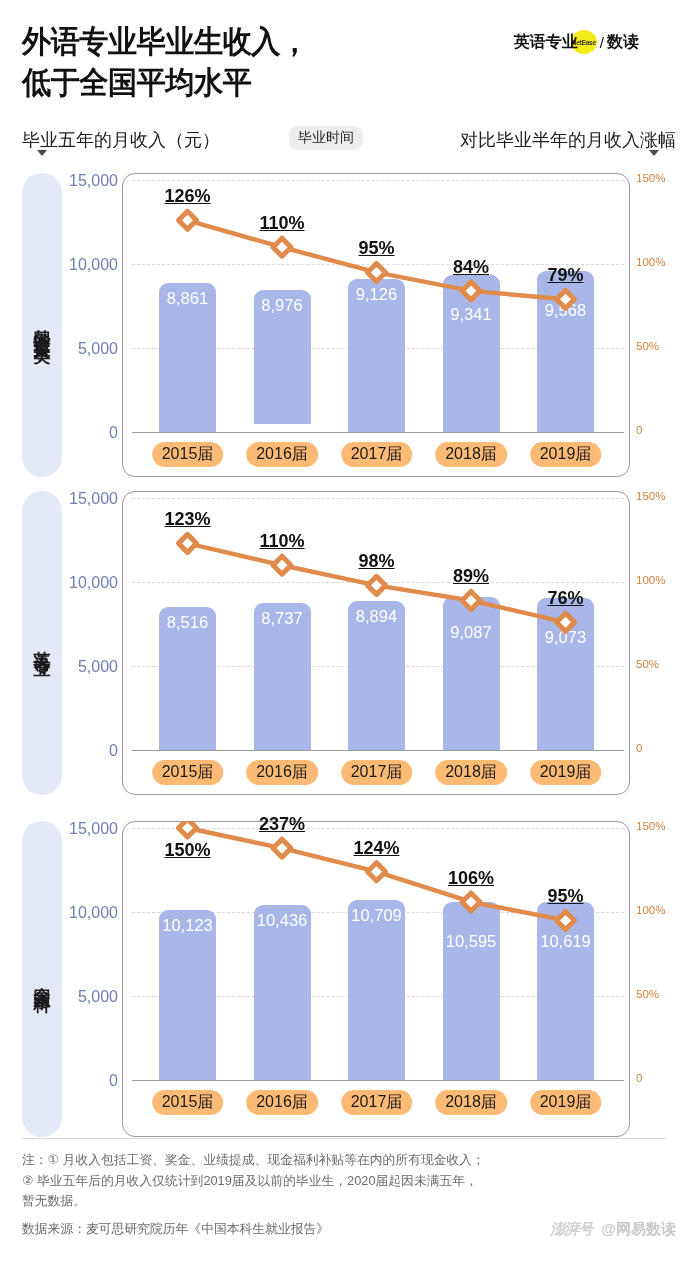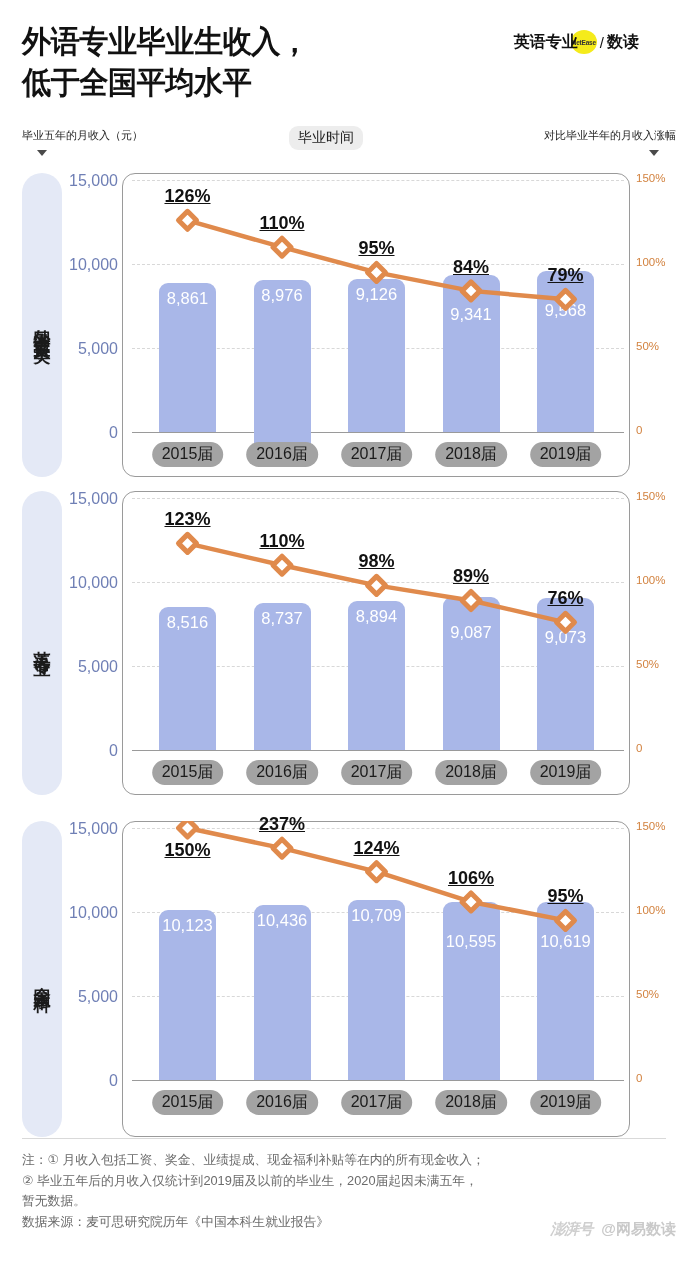--- a/index.html
+++ b/index.html
@@ -24,21 +24,21 @@
     width:26px;height:24px;border-radius:50%;background:#F5EB1B;
     display:flex;align-items:center;justify-content:center;
     margin-left:-7px;margin-right:2px;position:relative;z-index:1;
   }
   .logo-dot span{font-size:6.5px;font-weight:bold;color:#333;letter-spacing:-0.2px;}
   .logo-sep{font-size:15px;color:#111;margin:0 3px 0 1px;}
   .logo-end{font-size:16px;font-weight:bold;color:#111;}
 
   
   .legendrow{position:absolute;left:0;top:128px;width:690px;height:34px;}
-  .lg{position:absolute;font-size:11px;color:#1d1d1d;white-space:nowrap;}
+  .lg{position:absolute;font-size:18px;color:#1d1d1d;white-space:nowrap;}
   .lg-left{left:22px;top:0;}
   .lg-mid{left:289px;top:-2px;background:#EDEDED;border-radius:9px;padding:3px 9px;font-size:14px;}
   .lg-right{right:14px;top:0;}
   .caret{position:absolute;width:0;height:0;border-left:5px solid transparent;border-right:5px solid transparent;border-top:6px solid #4a4a4a;}
   .caret-l{left:37px;top:22px;}
   .caret-r{right:31px;top:22px;}
 
   
   .panel{position:absolute;left:0;width:690px;}
   .sidetab{
@@ -67,30 +67,30 @@
     color:#ffffff;font-size:16.5px;font-weight:500;margin-top:6px;white-space:nowrap;
     font-family:"Liberation Sans","DejaVu Sans",sans-serif;
   }
   .lineSvg{position:absolute;left:122px;top:0;pointer-events:none;}
   .pct{
     position:absolute;font-size:18px;font-weight:bold;color:#121212;white-space:nowrap;
     transform:translateX(-50%);
     text-decoration:underline;
   }
   .xpill{
-    position:absolute;background:#a3a3a3;border-radius:13px;height:25px;
+    position:absolute;background:#fdba74;border-radius:13px;height:25px;
     display:flex;align-items:center;justify-content:center;
     font-size:16px;color:#1b1b1b;transform:translateX(-50%);padding:0 10px;white-space:nowrap;
   }
 
   
   .footer{position:absolute;left:22px;top:1150px;width:640px;}
   .fdiv{position:absolute;left:0;top:-12px;width:644px;border-top:1px solid #d9d9d9;}
   .fnote{font-size:12.8px;color:#6b6b6b;line-height:1.62;}
-  .fsrc{font-size:12.8px;color:#6b6b6b;line-height:1.62;}
+  .fsrc{font-size:12.8px;color:#6b6b6b;line-height:1.62;margin-top:7px;}
   .watermark{
     position:absolute;right:14px;top:1220px;font-size:15px;color:#cfcfcf;
     font-style:italic;font-weight:bold;white-space:nowrap;
   }
   .wm-a{letter-spacing:-1px;}
   .wm-b{font-style:normal;margin-left:5px;color:#c9c9c9;}
 </style>
 </head>
 <body>
 
@@ -131,21 +131,21 @@
       <div class="yaxis-r" style="top: 256px;">100%</div>
       <div class="gridline" style="top: 348px;"></div>
       <div class="yaxis-l" style="top: 340px;">5,000</div>
       <div class="yaxis-r" style="top: 340px;">50%</div>
       <div class="zeroline" style="top: 432px;"></div>
       <div class="yaxis-l" style="top: 424px;">0</div>
       <div class="yaxis-r" style="top: 424px;">0</div>
       <div class="bar" style="left: 159px; top: 283.135px; height: 148.865px;">
         <div class="bar-val">8,861</div>
       </div>
-      <div class="bar" style="left: 253.5px; top: 280px; height: 185px;">
+      <div class="bar" style="left: 253.5px; top: 290px; height: 134px;">
         <div class="bar-val">8,976</div>
       </div>
       <div class="bar" style="left: 348px; top: 278.683px; height: 153.317px;">
         <div class="bar-val">9,126</div>
       </div>
       <div class="bar" style="left: 442.5px; top: 275.071px; height: 156.929px;">
         <div class="bar-val" style="margin-top: 30px;">9,341</div>
       </div>
       <div class="bar" style="left: 537px; top: 271.258px; height: 160.742px;">
         <div class="bar-val" style="margin-top: 30px;">9,568</div>

